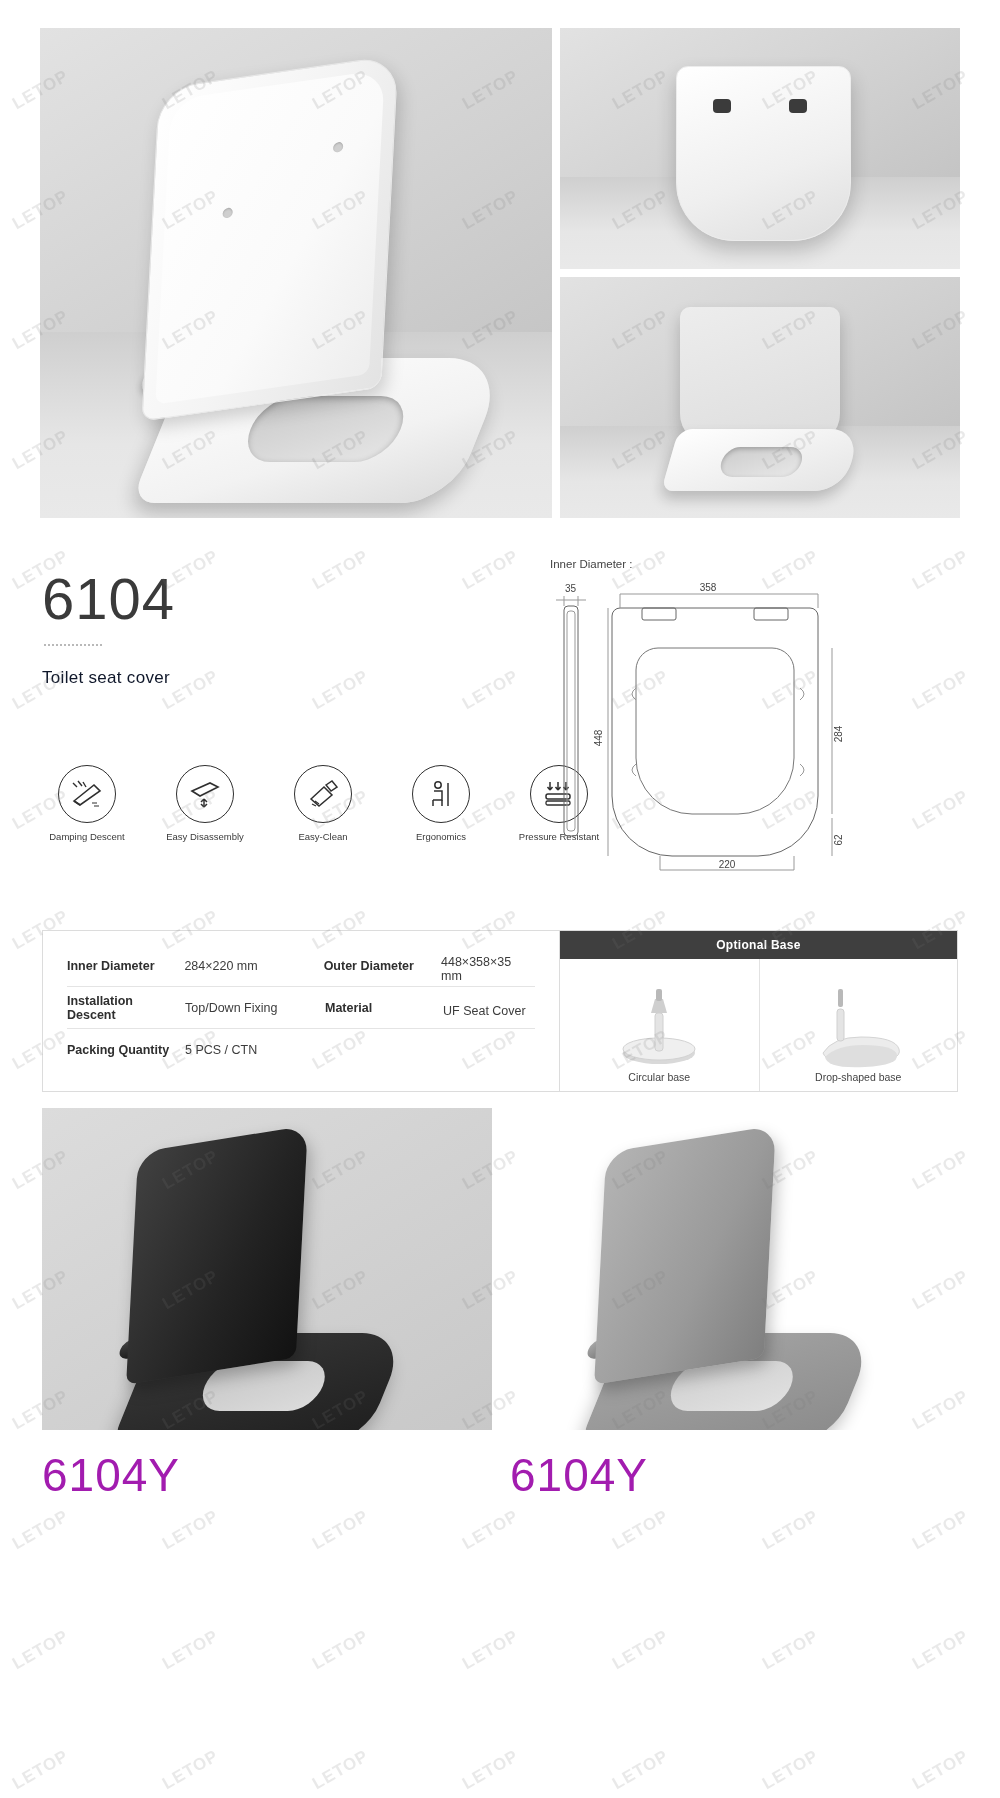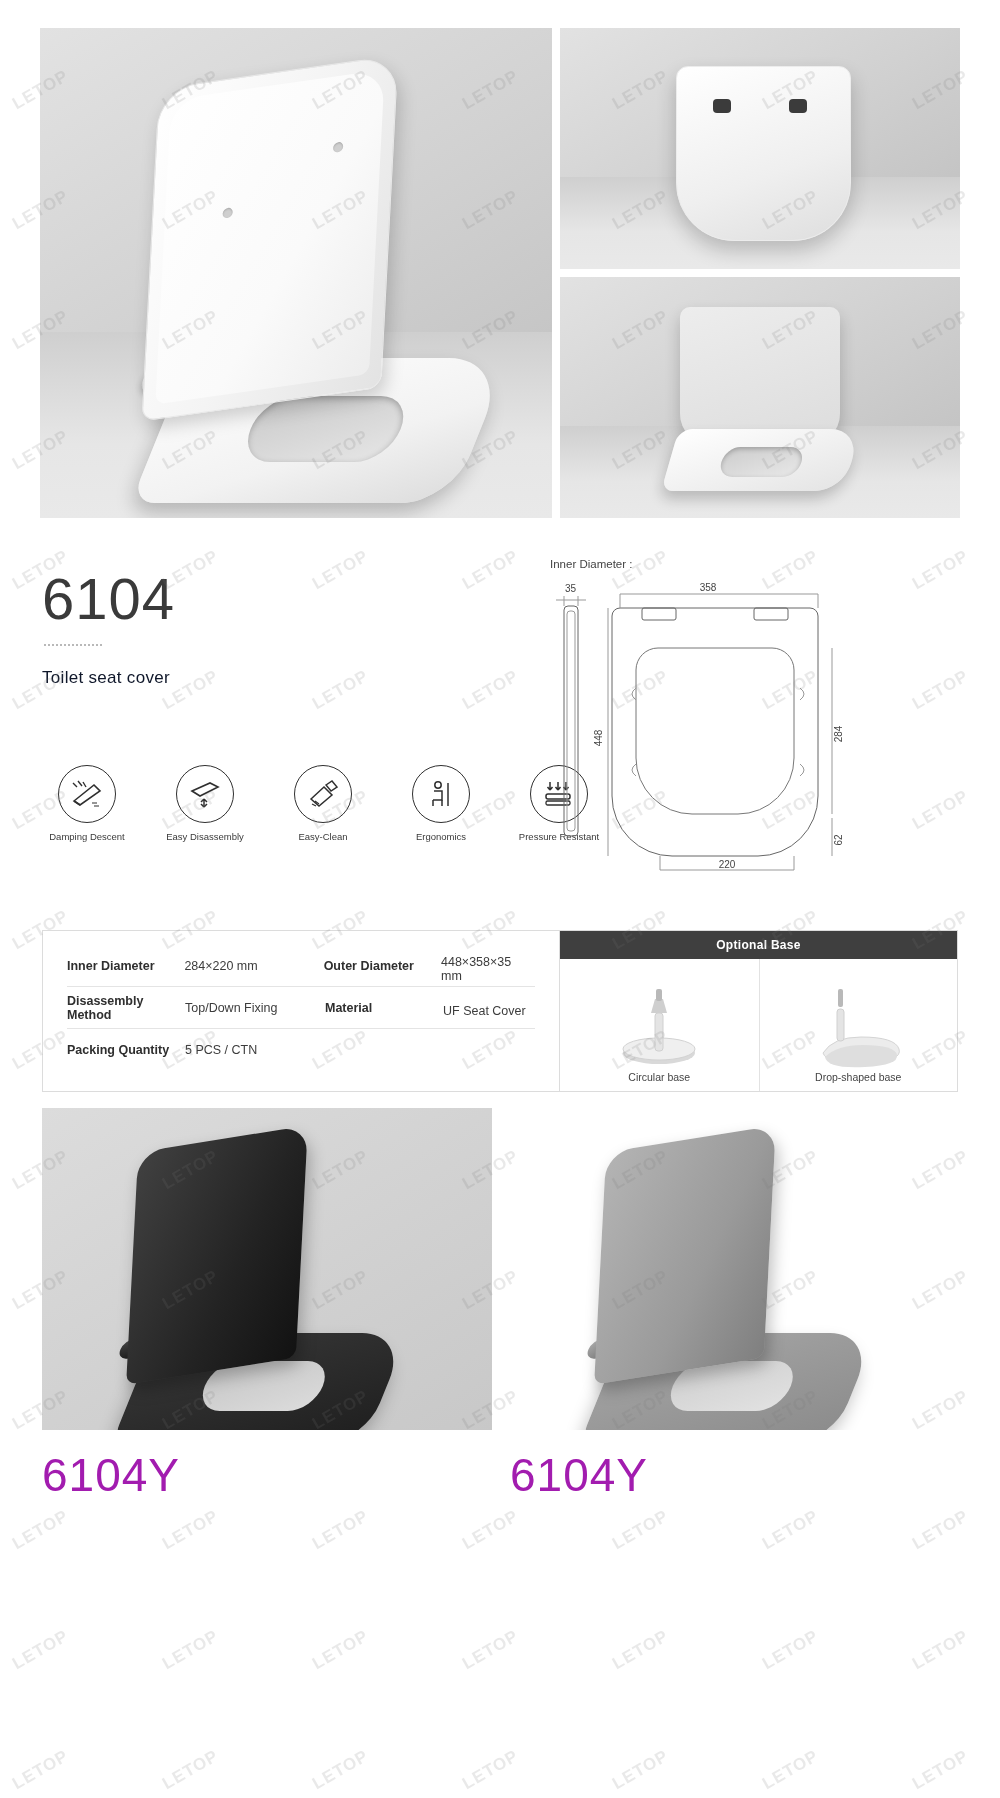--- a/index.html
+++ b/index.html
@@ -384,21 +384,21 @@
 
 <div class="spec-wrap">
   <div class="spec-left">
     <div class="spec-row">
       <div class="spec-key">Inner Diameter</div>
       <div class="spec-val">284×220 mm</div>
       <div class="spec-key2">Outer Diameter</div>
       <div class="spec-val2">448×358×35 mm</div>
     </div>
     <div class="spec-row">
-      <div class="spec-key">Disassembly Method</div>
+      <div class="spec-key">Installation Descent</div>
       <div class="spec-val">Top/Down Fixing</div>
       <div class="spec-key2">Material</div>
       <div class="spec-val2">UF Seat Cover</div>
     </div>
     <div class="spec-row">
       <div class="spec-key">Packing Quantity</div>
       <div class="spec-val">5 PCS / CTN</div>
       <div class="spec-key2"></div>
       <div class="spec-val2"></div>
     </div>

